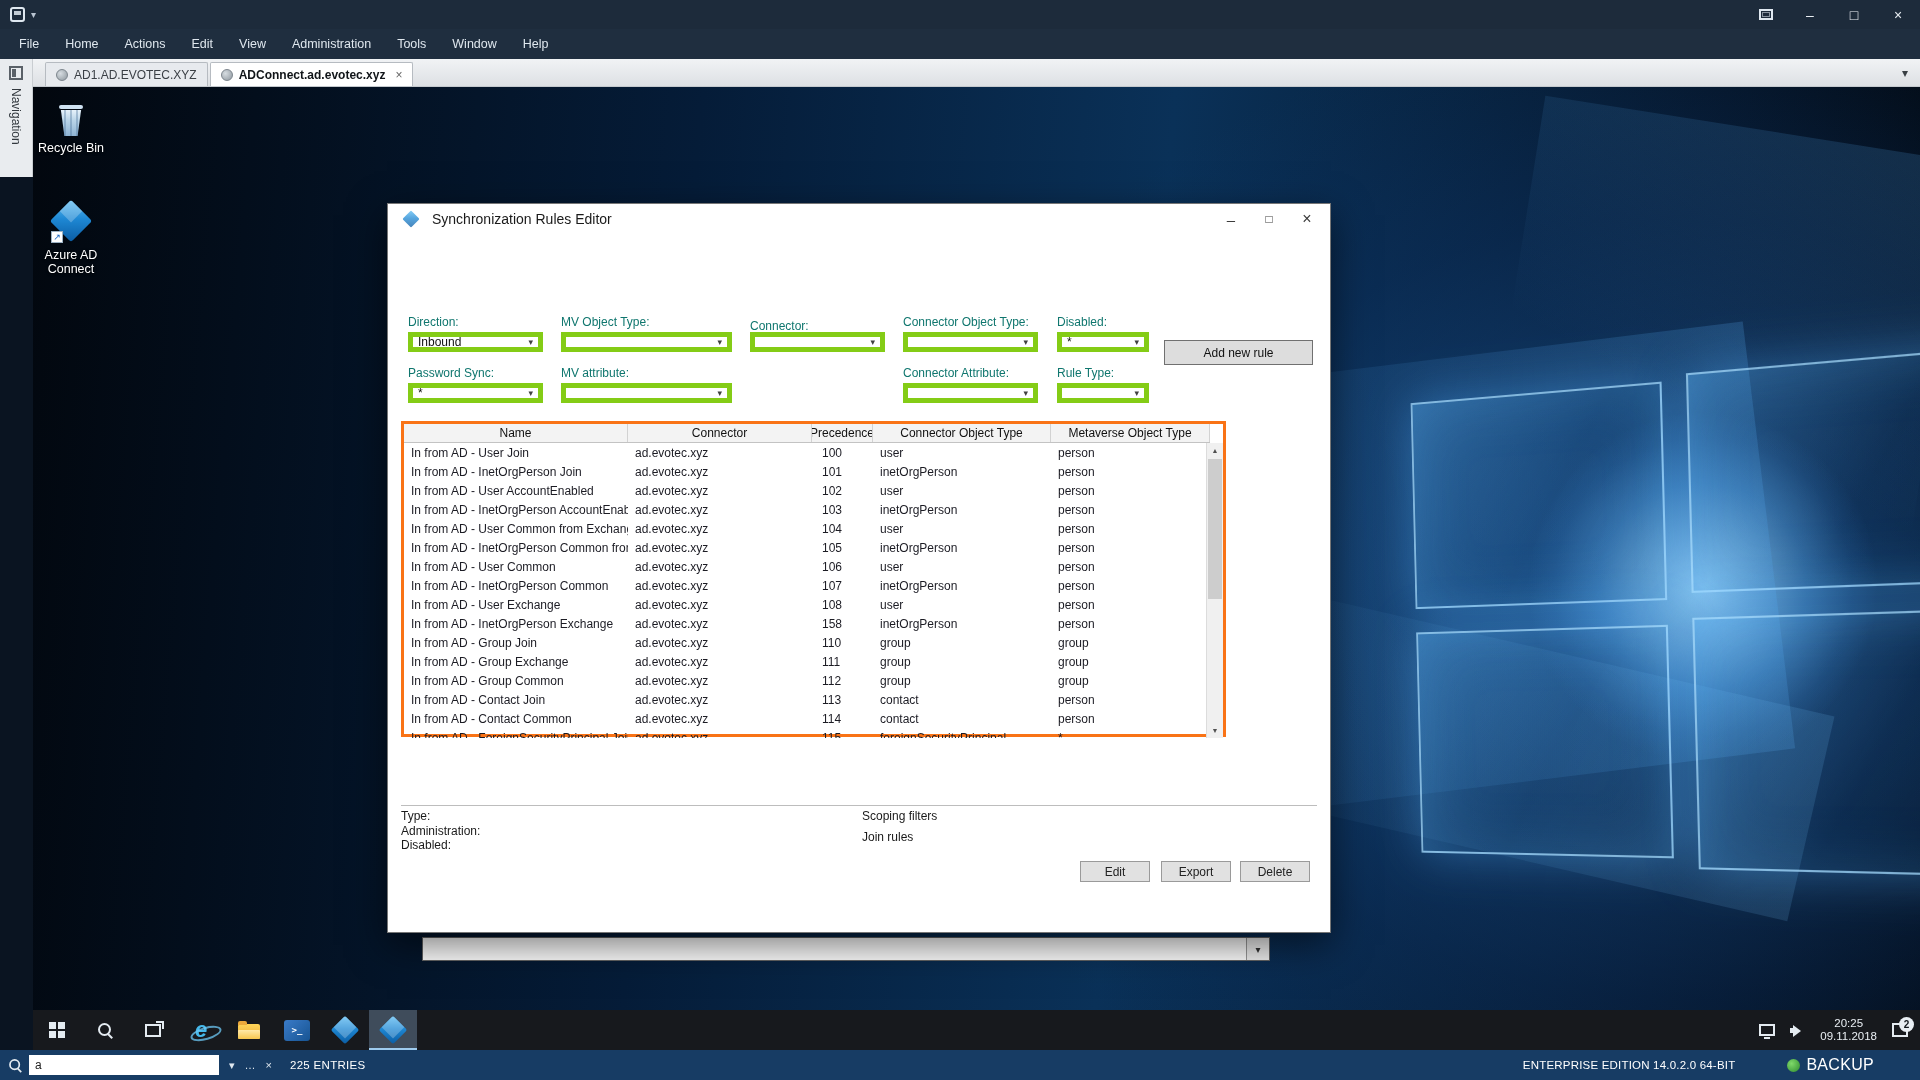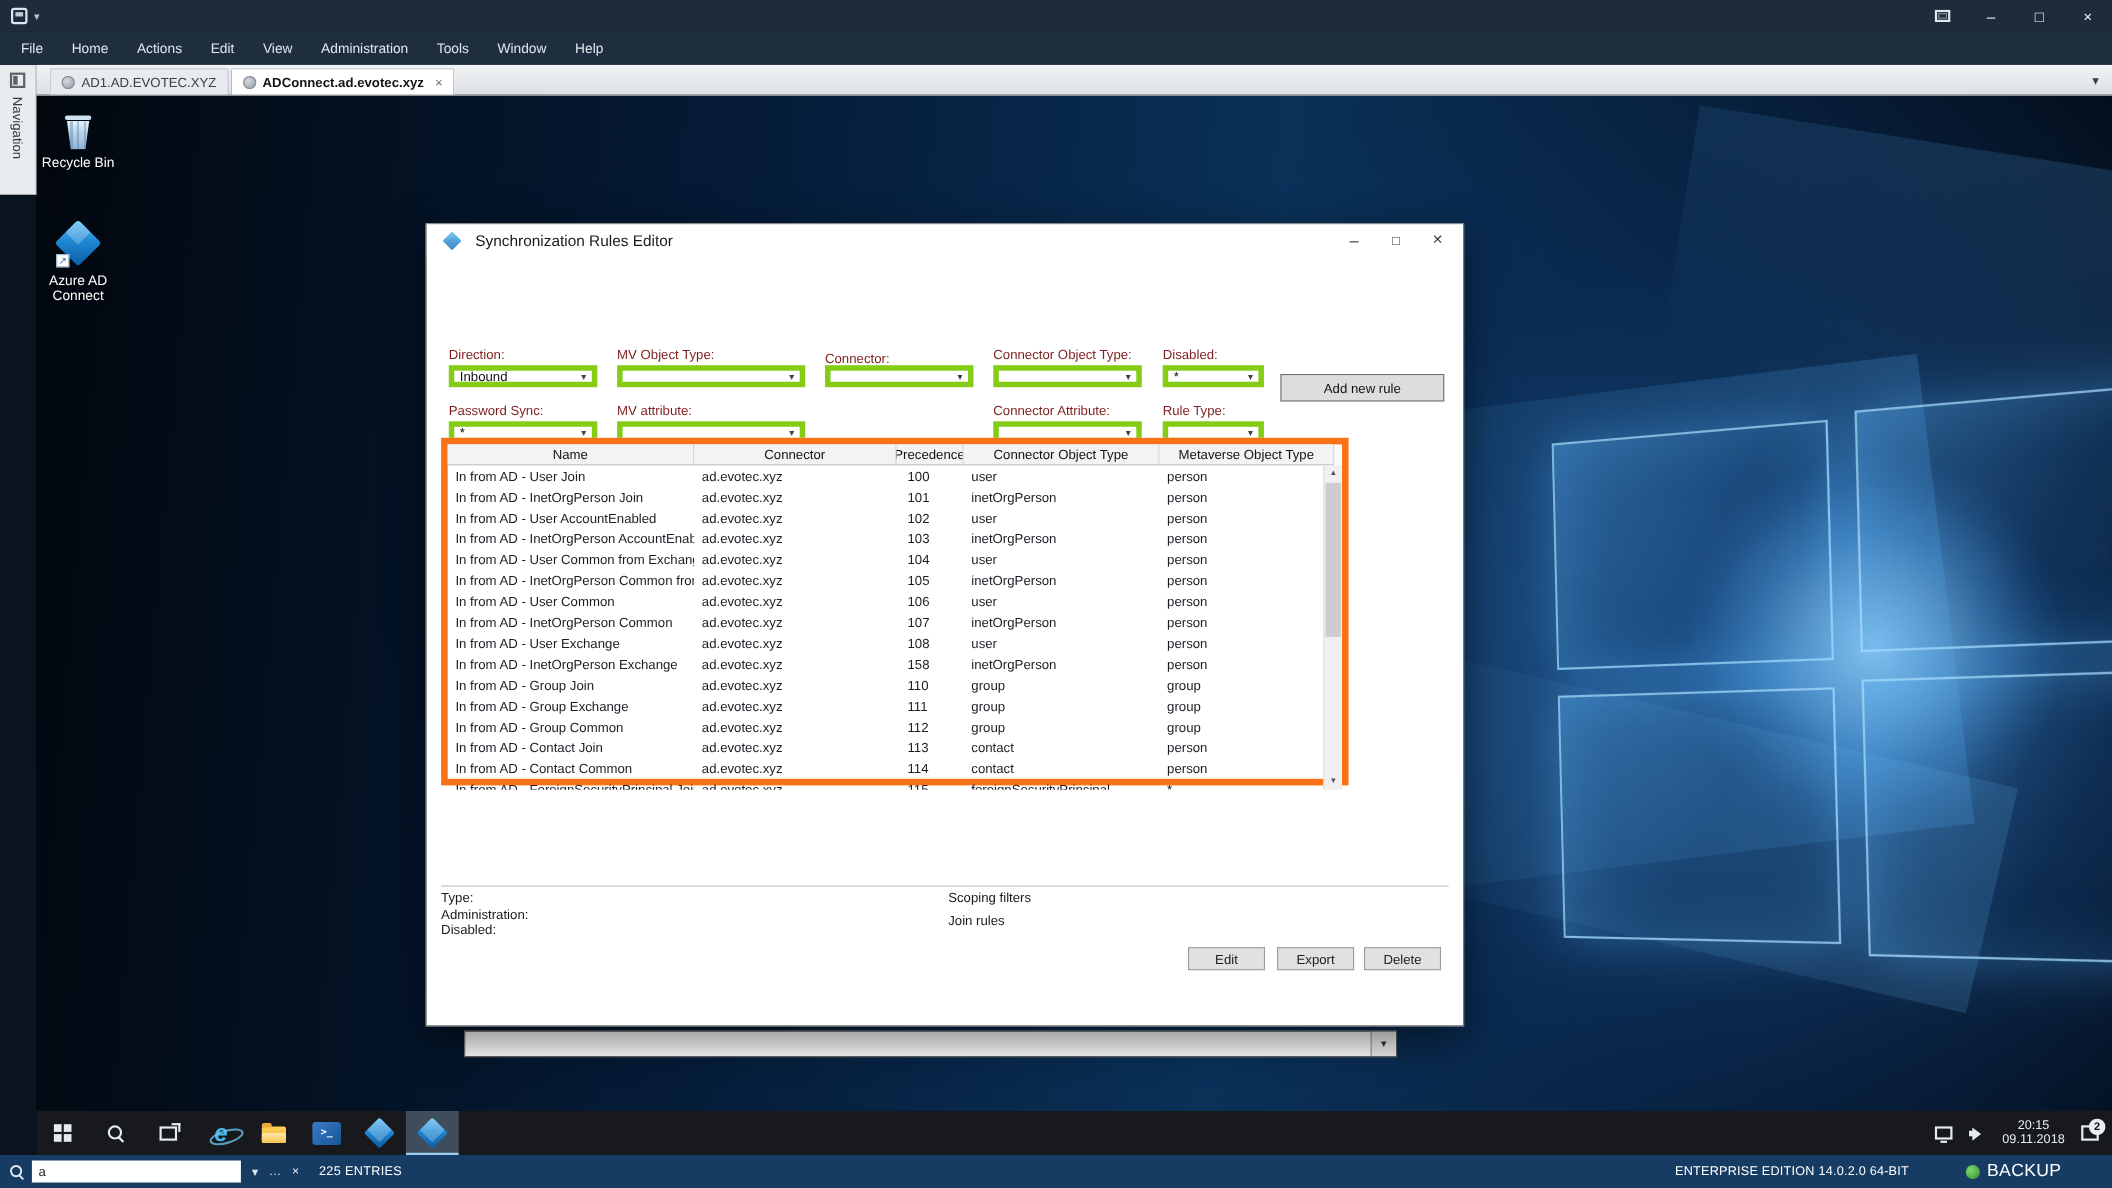--- a/index.html
+++ b/index.html
@@ -73,35 +73,35 @@
 
 #dialog{position:absolute;left:354px;top:116px;width:944px;height:730px;background:#fff;border:1px solid #767676;box-shadow:0 12px 36px rgba(0,0,0,.55);z-index:20}
 #dlg-titlebar{position:absolute;left:0;top:0;right:0;height:30px;background:#fff;display:flex;align-items:center;padding-left:10px;gap:8px}
 .dlg-ico{width:26px;height:26px;display:flex;align-items:center;justify-content:center}
 .dlg-ico .az-diamond{width:12px;height:12px;border-radius:1px}
 #dlg-title{font-size:14px;color:#1a1a1a}
 #dlg-caps{position:absolute;right:4px;top:4px;display:flex}
 .dlg-cap{width:38px;height:22px;display:flex;align-items:center;justify-content:center;color:#3c3c3c}
 .dlg-cap.min{font-size:15px}.dlg-cap.max{font-size:12px}.dlg-cap.close{font-size:16px}
 #dlg-heading{position:absolute;left:13px;top:55px;font-size:19px;color:#2e9ed8}
-.f-label{position:absolute;font-size:12px;color:#7f1d1d}
+.f-label{position:absolute;font-size:12px;color:#0f766e}
 .combo{position:absolute;height:20px;background:#fff;border:5px solid #84cc16;display:flex;align-items:center;padding:0 5px;font-size:12px;color:#111}
 .combo .chev{margin-left:auto;font-size:9px;color:#404040}
 #lbl-direction{left:20px;top:111px}      #cb-direction{left:20px;top:128px;width:135px}
 #lbl-mvobj{left:173px;top:111px}         #cb-mvobj{left:173px;top:128px;width:171px}
 #lbl-connector{left:362px;top:115px}     #cb-connector{left:362px;top:128px;width:135px}
 #lbl-connobj{left:515px;top:111px}       #cb-connobj{left:515px;top:128px;width:135px}
 #lbl-disabled{left:669px;top:111px}      #cb-disabled{left:669px;top:128px;width:92px}
 #btn-addrule{position:absolute;left:776px;top:136px;width:149px;height:25px;background:#ddd;border:1px solid #707070;font-size:12px;color:#111;display:flex;align-items:center;justify-content:center}
 #lbl-pwsync{left:20px;top:162px}         #cb-pwsync{left:20px;top:179px;width:135px}
 #lbl-mvattr{left:173px;top:162px}        #cb-mvattr{left:173px;top:179px;width:171px}
 #lbl-connattr{left:515px;top:162px}      #cb-connattr{left:515px;top:179px;width:135px}
 #lbl-ruletype{left:669px;top:162px}      #cb-ruletype{left:669px;top:179px;width:92px}
 
-#rules-table{position:absolute;left:13px;top:194px;width:825px;height:316px;border:6px solid #f97316;background:#fff}
+#rules-table{position:absolute;left:13px;top:217px;width:825px;height:316px;border:3px solid #f97316;background:#fff}
 .thead{display:flex;height:19px;background:#f3f3f3;border-bottom:1px solid #c3c3c3;width:806px}
 .th{display:flex;align-items:center;justify-content:center;font-size:12px;color:#111;border-right:1px solid #d2d2d2;white-space:nowrap;overflow:hidden}
 .tbody{position:absolute;left:0;top:19px;width:806px;height:295px;overflow:hidden}
 .tr{display:flex;height:19px}
 .td{display:flex;align-items:center;font-size:12px;color:#1c1c24;white-space:nowrap;overflow:hidden;padding-left:7px}
 .c0{width:224px}.c1{width:184px}.c2{width:61px}.c3{width:178px}.c4{flex:1}
 .td.c2{padding-left:10px}
 .vscroll{position:absolute;right:0;top:19px;width:17px;height:295px;background:#f0f0f0;border-left:1px solid #dcdcdc}
 .varrow{height:15px;display:flex;align-items:center;justify-content:center;font-size:7px;color:#505050}
 .varrow.down{position:absolute;bottom:0;left:0;right:0}
@@ -493,21 +493,21 @@
     <div class="tb-btn tb-az">
         <span class="az-diamond"></span>
       </div>
     <div class="tb-btn tb-az active">
         <span class="az-diamond"></span>
       </div>
     <div id="tray">
       <span class="monitor"></span>
       <span class="speaker"></span>
       <div id="clock">
-        <div>20:15</div>
+        <div>20:25</div>
         <div>09.11.2018</div>
       </div>
       <span class="action">
           <span class="badge">2</span>
         </span>
     </div>
   </div>
 </div>
 
 <footer id="statusbar">

